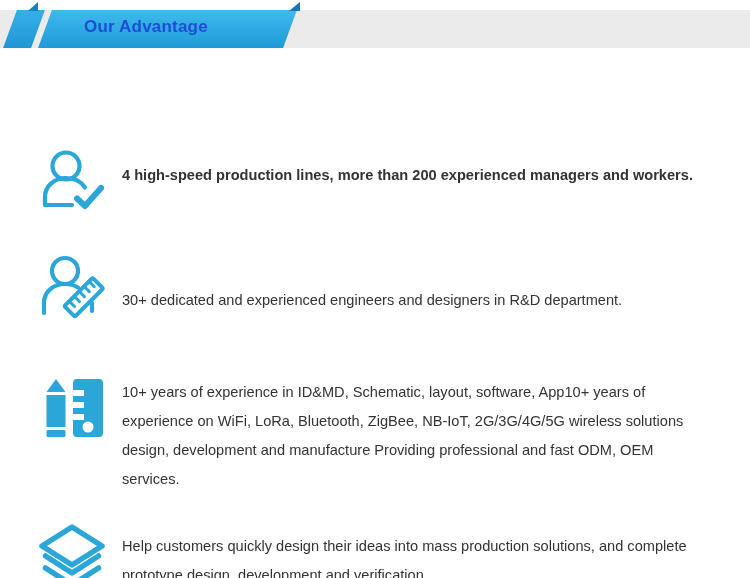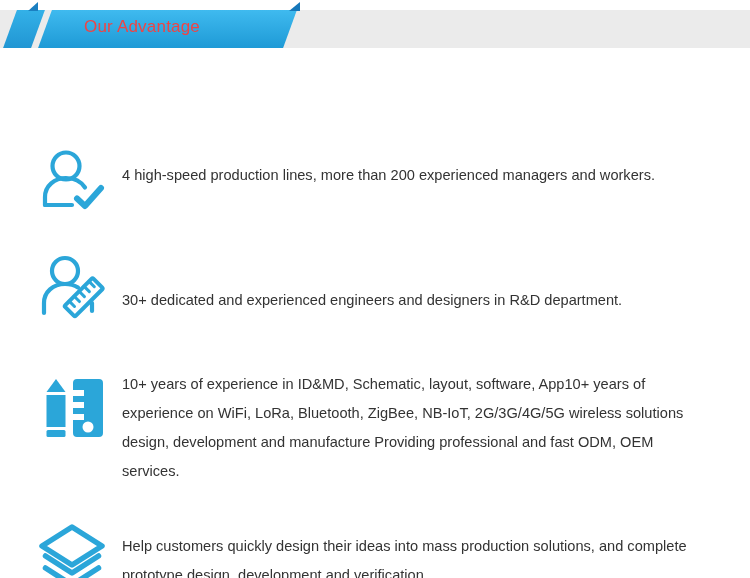--- a/index.html
+++ b/index.html
@@ -66,22 +66,22 @@
     width: 0;
     height: 0;
     border-left: 11px solid transparent;
     border-bottom: 9px solid #1577b9;
   }
   .header-title {
     position: absolute;
     left: 84px;
     top: 17px;
     font-size: 17px;
-    font-weight: normal;
-    color: #ef4444;
+    font-weight: bold;
+    color: #1d4ed8;
     letter-spacing: 0.2px;
     white-space: nowrap;
   }
 
   
   .features {
     position: relative;
     width: 750px;
   }
   .feature-row {
@@ -106,25 +106,25 @@
     position: absolute;
     left: 122px;
     font-size: 14.6px;
     line-height: 29px;
     color: #333333;
     white-space: pre-line;
   }
 
   
   #row-1 .feature-icon { top: 82px; }
-  #row-1 .feature-text { top: 99px; width: 580px; }
+  #row-1 .feature-text { top: 99px; width: 580px; font-weight: bold; }
   #row-2 .feature-icon { top: 188px; }
   #row-2 .feature-text { top: 224px; width: 580px; }
   #row-3 .feature-icon { top: 308px; }
-  #row-3 .feature-text { top: 308px; width: 590px; }
+  #row-3 .feature-text { top: 316px; width: 590px; }
   #row-4 .feature-icon { top: 456px; }
   #row-4 .feature-text { top: 470px; width: 585px; }
 </style>
 </head>
 <body>
 
 <div class="header">
   <div class="header-graybar"></div>
   <div class="header-left-stripe"></div>
   <div class="header-left-fold"></div>

